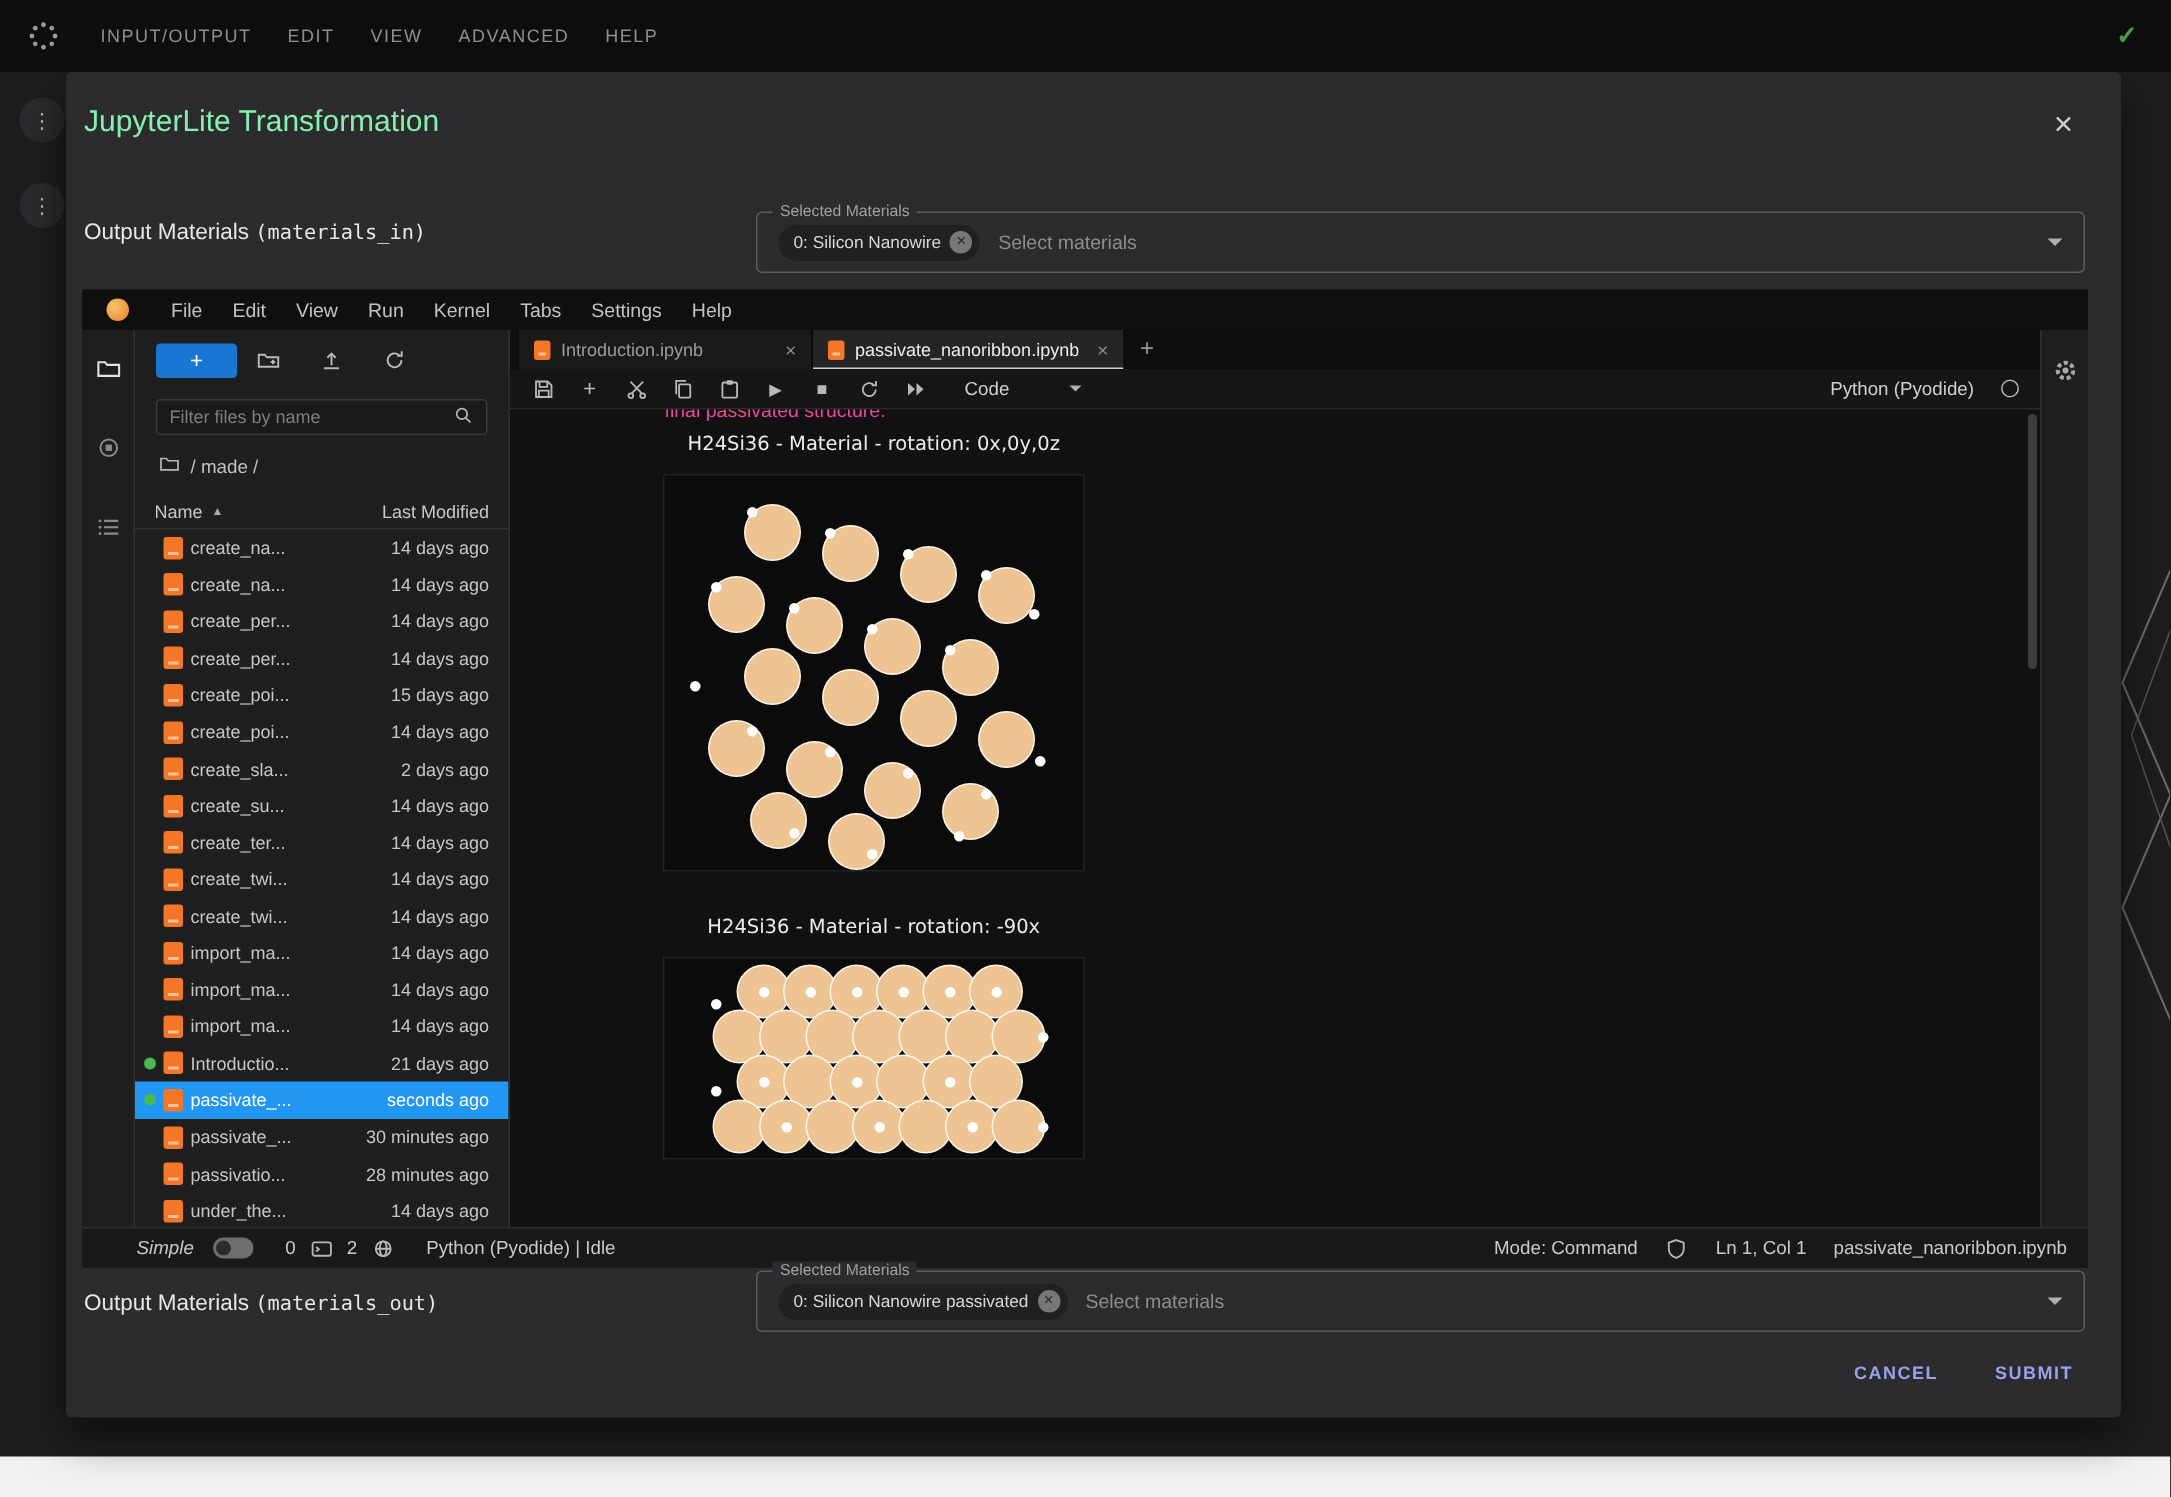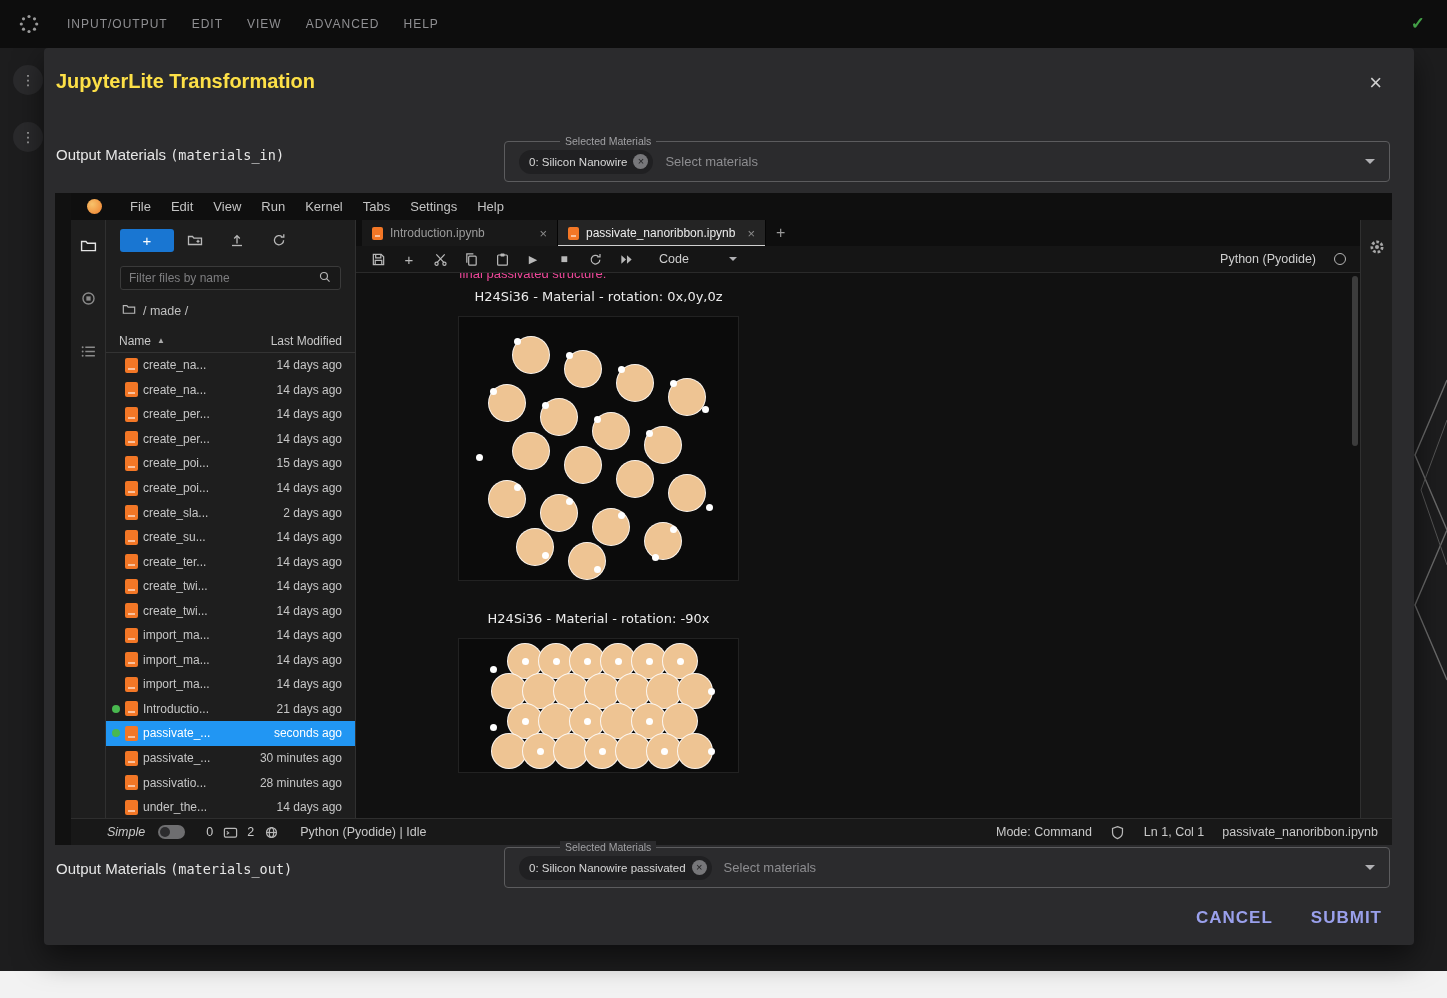--- a/index.html
+++ b/index.html
@@ -16,47 +16,47 @@
 
   
   .bgdot { position:absolute; left:13px; width:30px; height:30px; border-radius:50%; background:#2a2a2c;
            color:#b5b5b5; border:none; font-size:14px; z-index:1; display:flex; align-items:center; justify-content:center; }
   .zigzag { position:absolute; right:0; top:360px; z-index:1; }
   .bottomstrip { position:absolute; left:0; bottom:0; width:100%; height:27px; background:#f2f2f2; z-index:2; }
 
   
   .dialog { position:absolute; left:44px; top:48px; width:1370px; height:897px; background:#2b2b2d;
             border-radius:4px; box-shadow:0 12px 30px rgba(0,0,0,.55); z-index:4; }
-  .dlg-title { position:absolute; left:12px; top:22px; margin:0; font-size:20px; font-weight:700; color:#fde047; }
+  .dlg-title { position:absolute; left:12px; top:22px; margin:0; font-size:20px; font-weight:400; color:#86efac; }
   .dlg-close { position:absolute; right:32px; top:24px; font-size:22px; color:#cfcfcf; cursor:pointer; line-height:1; }
   .sec-label { position:absolute; left:12px; font-size:15px; color:#e6e6e6; }
   .sec-label code { font-family:"DejaVu Sans Mono", monospace; font-size:13.5px; }
   .sec-label.in { top:98px; }
   .sec-label.out { top:812px; }
 
   .mui-select { position:absolute; left:460px; width:886px; height:41px; border:1px solid #5c5c5e; border-radius:4px;
                 display:flex; align-items:center; padding:0 14px; gap:12px; cursor:pointer; }
   .input-select { top:93px; }
   .output-select { top:799px; }
-  .legend { position:absolute; top:-7px; left:10px; background:#2b2b2d; padding:0 5px; font-size:10.5px; color:#a0a0a3;margin-left:45px; }
+  .legend { position:absolute; top:-7px; left:10px; background:#2b2b2d; padding:0 5px; font-size:10.5px; color:#a0a0a3; }
   .chip { display:inline-flex; align-items:center; gap:6px; height:24px; padding:0 5px 0 10px; border-radius:12px;
           background:#202022; color:#d8d8d8; font-size:11.5px; white-space:nowrap; }
   .chip-x { width:15px; height:15px; border-radius:50%; background:#77777a; color:#222224; font-size:11px;
             display:inline-flex; align-items:center; justify-content:center; cursor:pointer; line-height:1; }
   .sel-ph { font-size:13px; color:#8d8d90; }
   .caret { margin-left:auto; width:0; height:0; border-left:5px solid transparent; border-right:5px solid transparent;
            border-top:5px solid #b0b0b3; }
 
   .dlg-actions { position:absolute; right:22px; top:852px; display:flex; gap:18px; }
-  .txtbtn { background:none; border:none; color:#9aa0ec; font-size:17px; letter-spacing:1px; font-weight:bold;
+  .txtbtn { background:none; border:none; color:#9aa0ec; font-size:12px; letter-spacing:1px; font-weight:bold;
             padding:8px 10px; cursor:pointer; font-family:inherit;text-align:center; }
 
   
   .lab { position:absolute; left:11px; top:145px; width:1337px; height:652px; background:#111;
-         display:flex; flex-direction:column;padding-left:16px; }
+         display:flex; flex-direction:column; }
   .lab-menubar { flex:0 0 27px; background:#0f0f0f; display:flex; align-items:center; }
   .lablogo { width:15px; height:15px; border-radius:50%; margin-left:16px;
              background:radial-gradient(circle at 35% 35%, #f7c26b, #ee7f2d); }
   .labmenus { display:flex; margin-left:18px; }
   .labmenus span { padding:0 10px; font-size:13px; color:#c3c3c3; cursor:pointer; }
 
   .lab-body { display:flex; flex:1; min-height:0; }
   .activity { width:35px; background:#1e1e1e; border-right:1px solid #303030; display:flex; flex-direction:column;
               align-items:center; padding-top:16px; gap:35px; }
   .acticon { width:18px; height:18px; display:flex; align-items:center; justify-content:center; cursor:pointer; }

